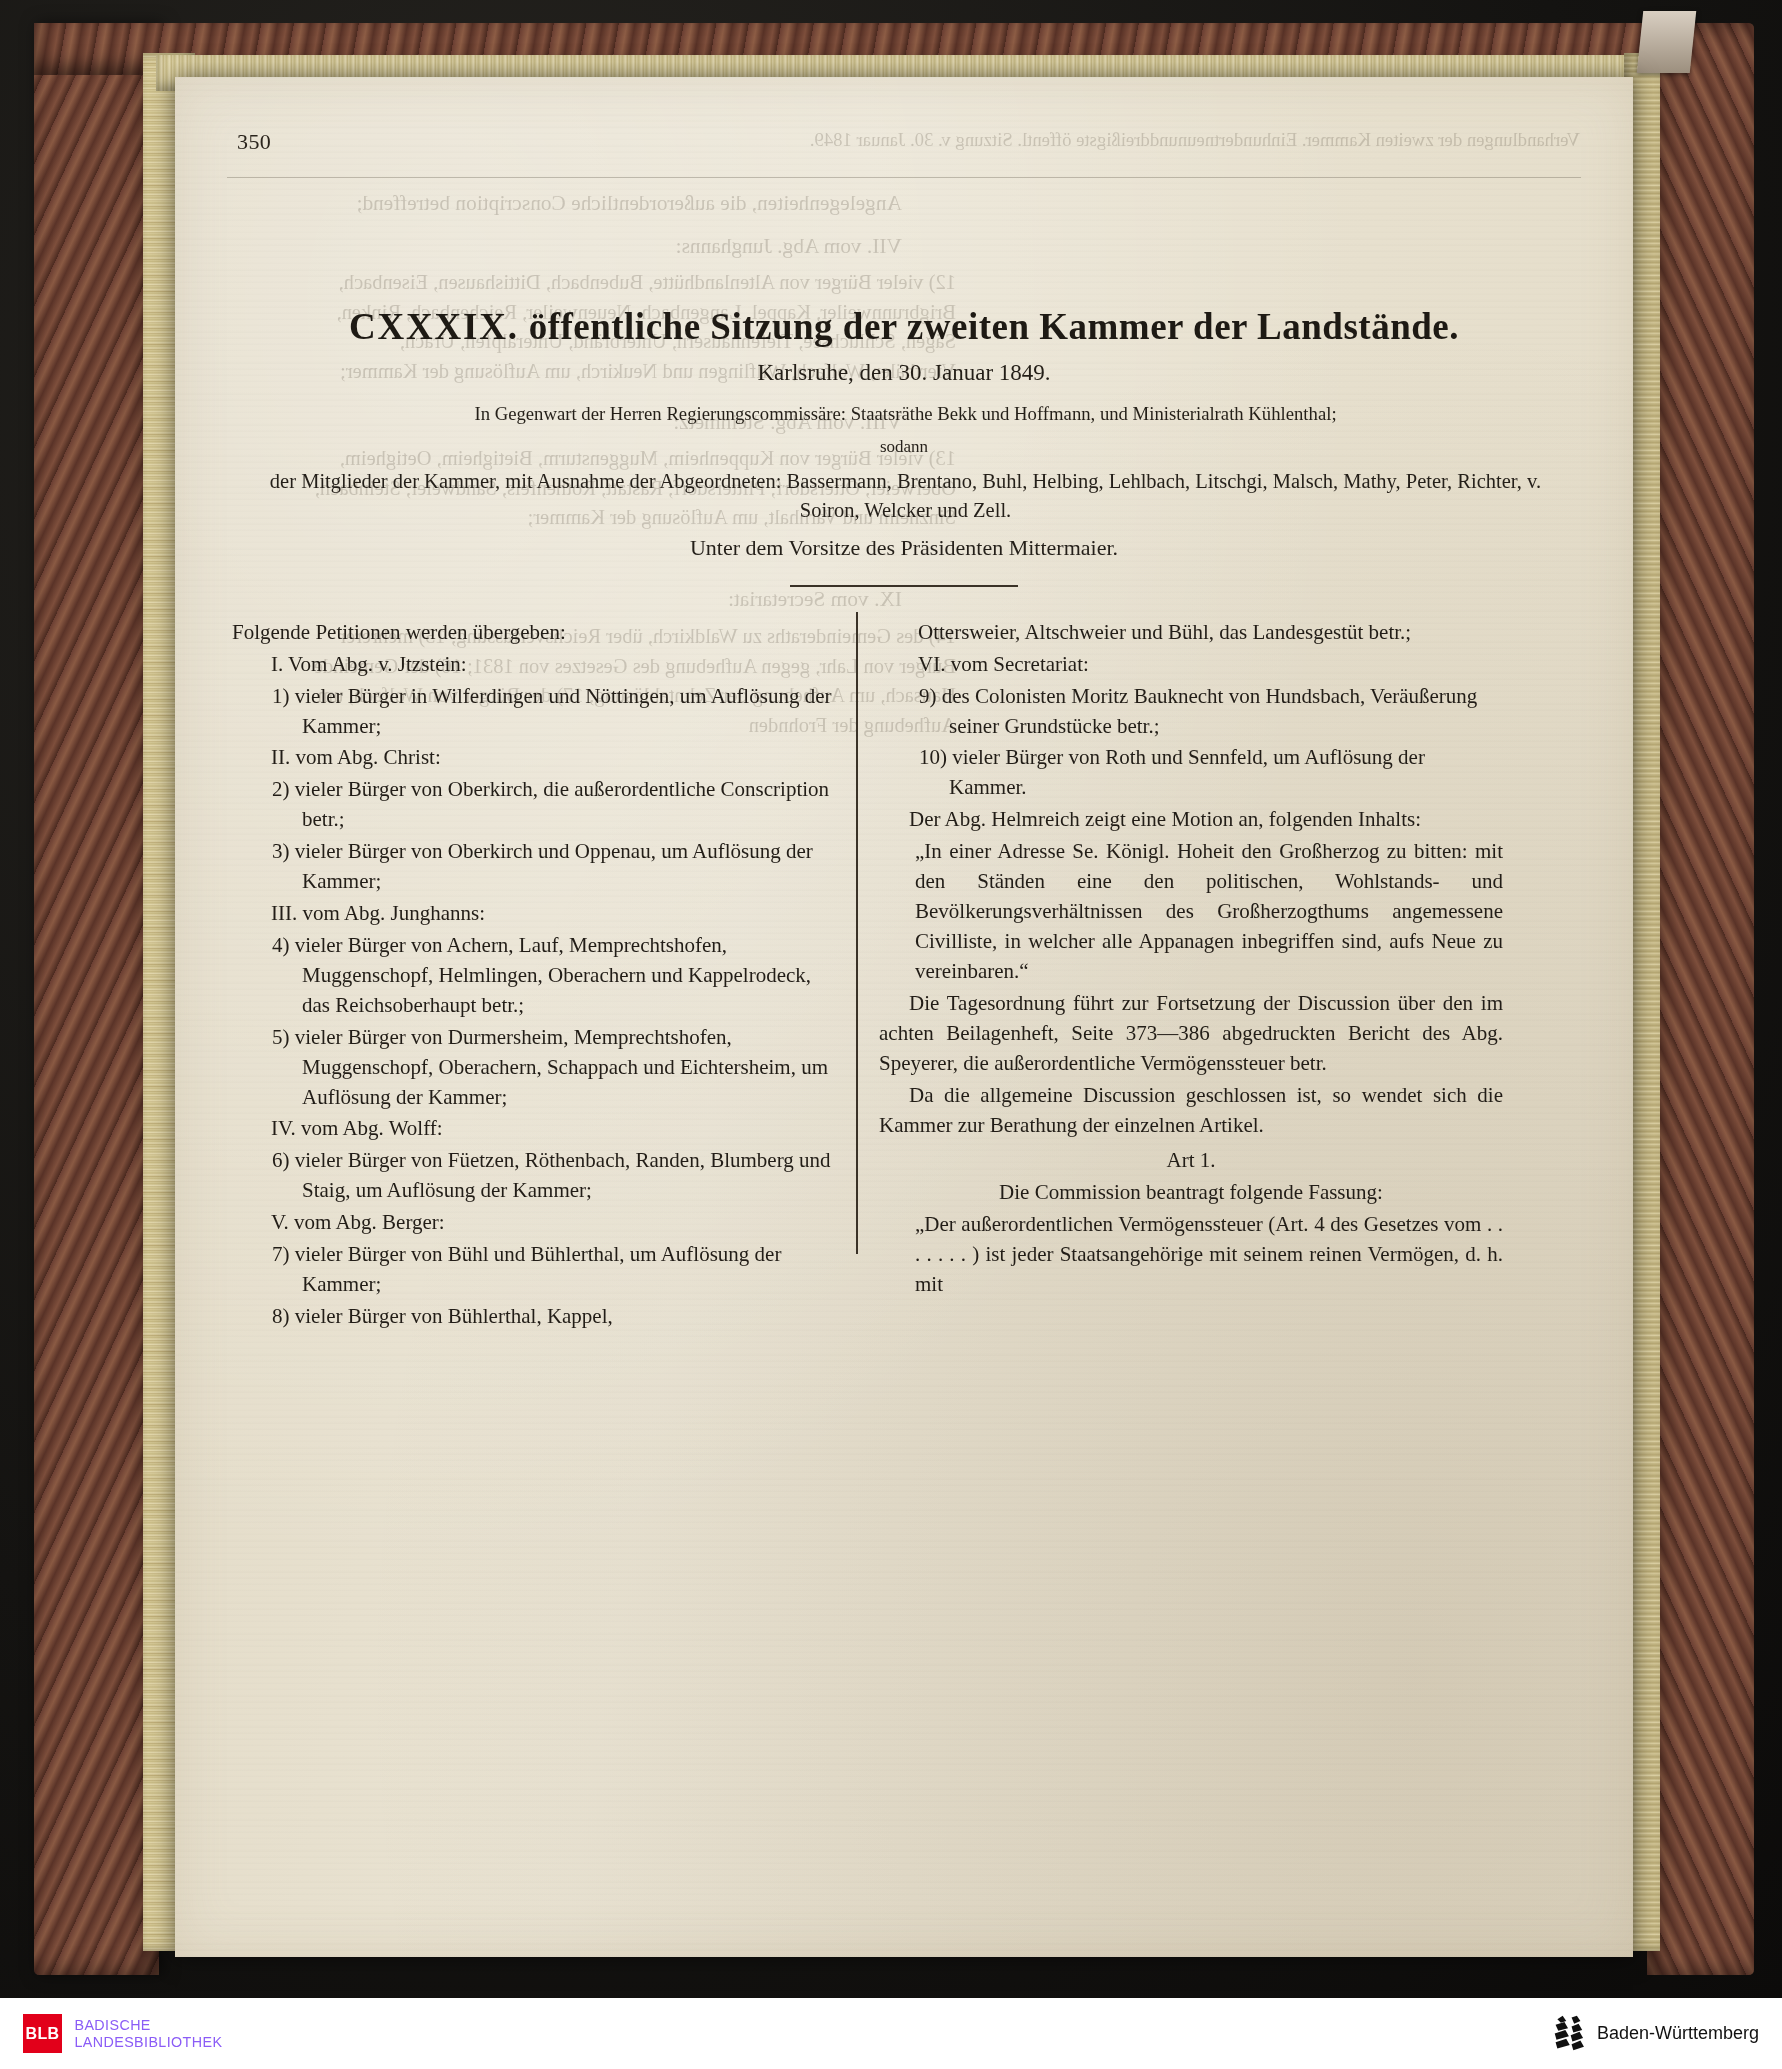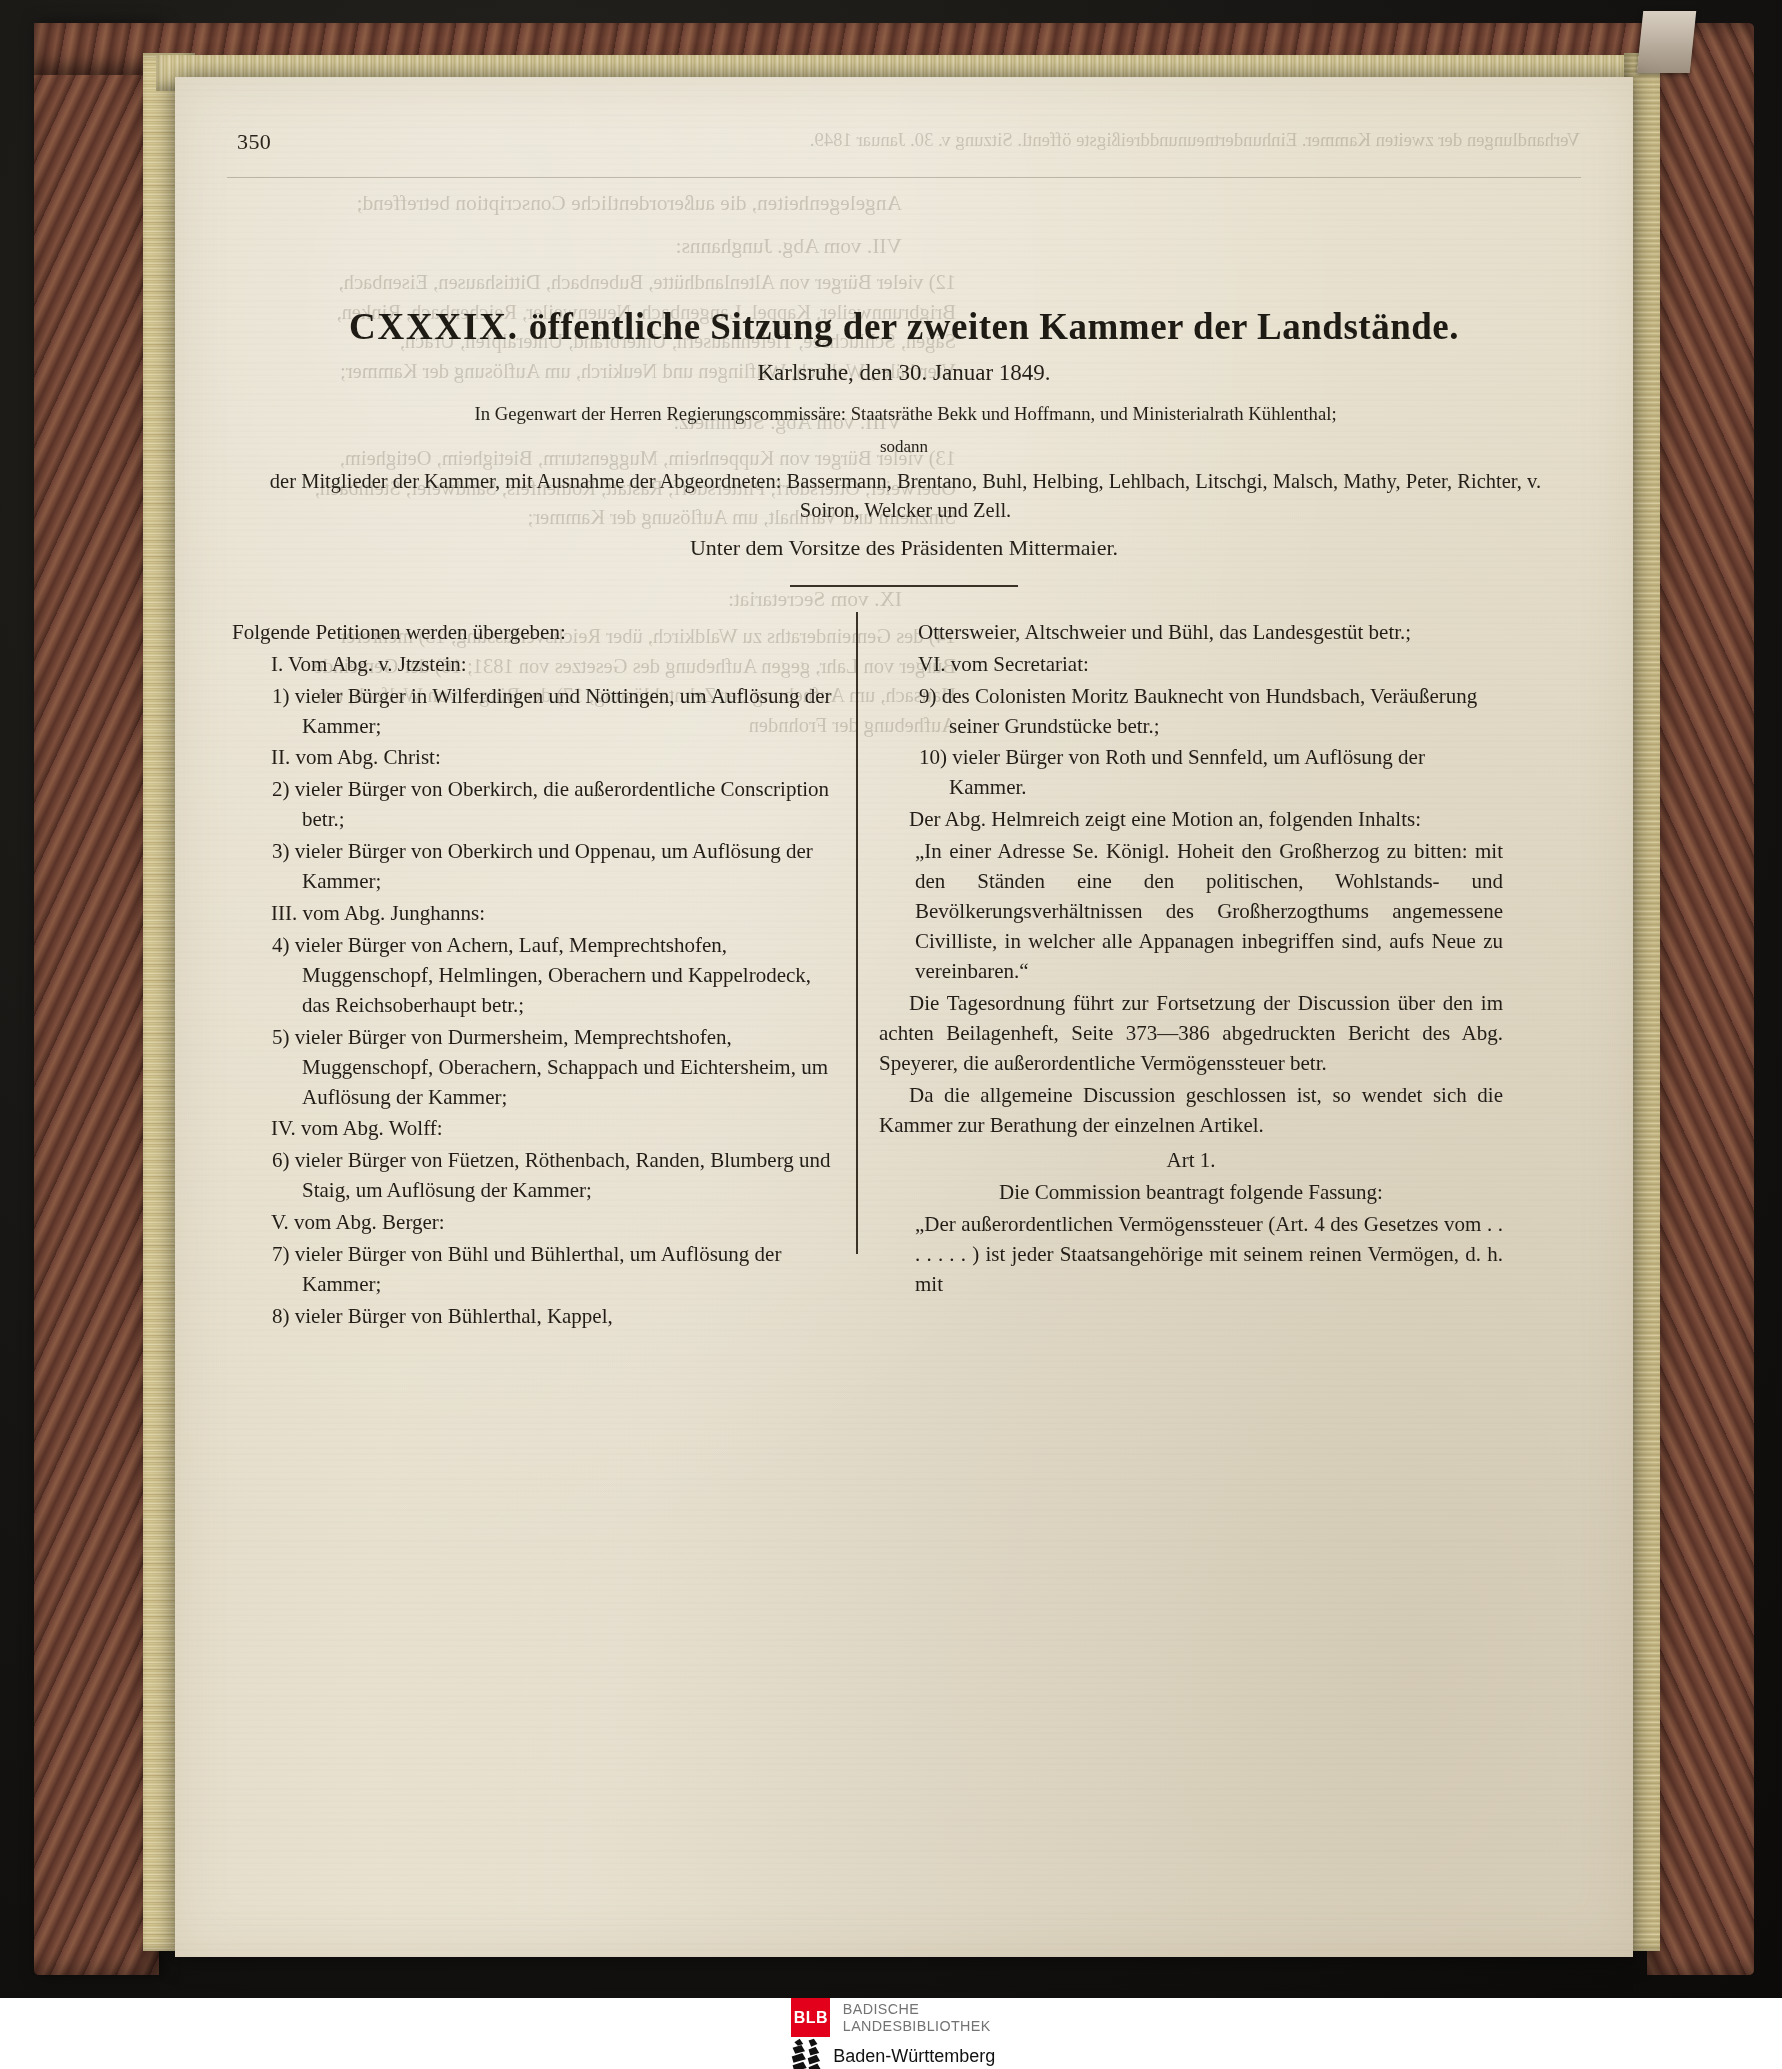--- a/index.html
+++ b/index.html
@@ -206,35 +206,34 @@
   
   .viewerbar {
     position: absolute;
     left: 0; top: 1998px; width: 1782px; height: 71px;
     background: #ffffff;
     display: flex;
     align-items: center;
     justify-content: space-between;
     padding: 0 23px;
     box-sizing: border-box;
-    flex-direction: column;
   }
   .brand { display: flex; align-items: center; gap: 12.5px; }
   .blb-mark {
     width: 39px; height: 39px;
     background: #e2001a;
     color: #fff;
     font-family: "Liberation Sans", sans-serif;
     font-size: 16px; font-weight: bold;
     display: flex; align-items: center; justify-content: center;
     letter-spacing: 0.4px;
   }
   .blb-text {
     font-family: "Liberation Sans", sans-serif;
-    font-size: 14.3px; line-height: 1.15; color: #737373;
+    font-size: 14.3px; line-height: 1.15; color: #8b5cf6;
     letter-spacing: 0.4px;
   }
   .bw { display: flex; align-items: center; gap: 10.7px; }
   .bw-text {
     font-family: "Liberation Sans", sans-serif;
     font-size: 18px; color: #111;
   }
   .griffin { width: 36px; height: 39px; }
 </style>
 </head>

